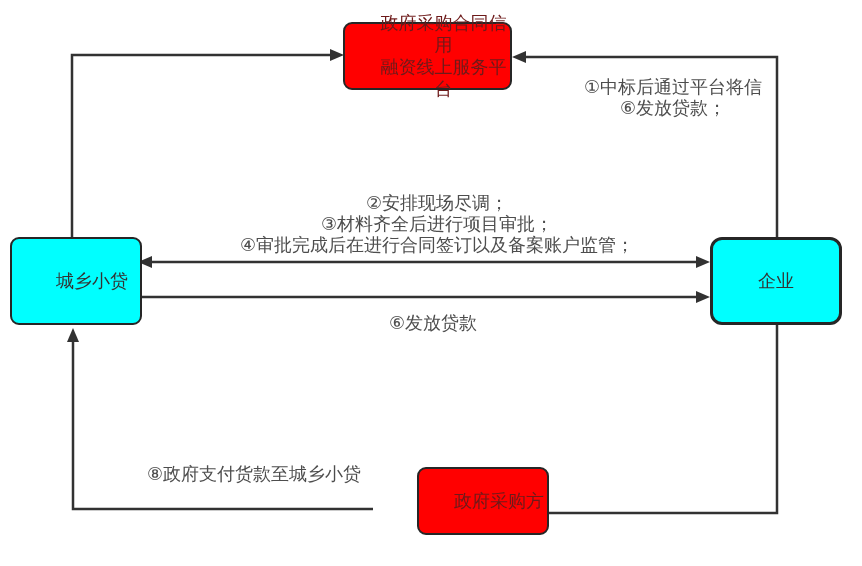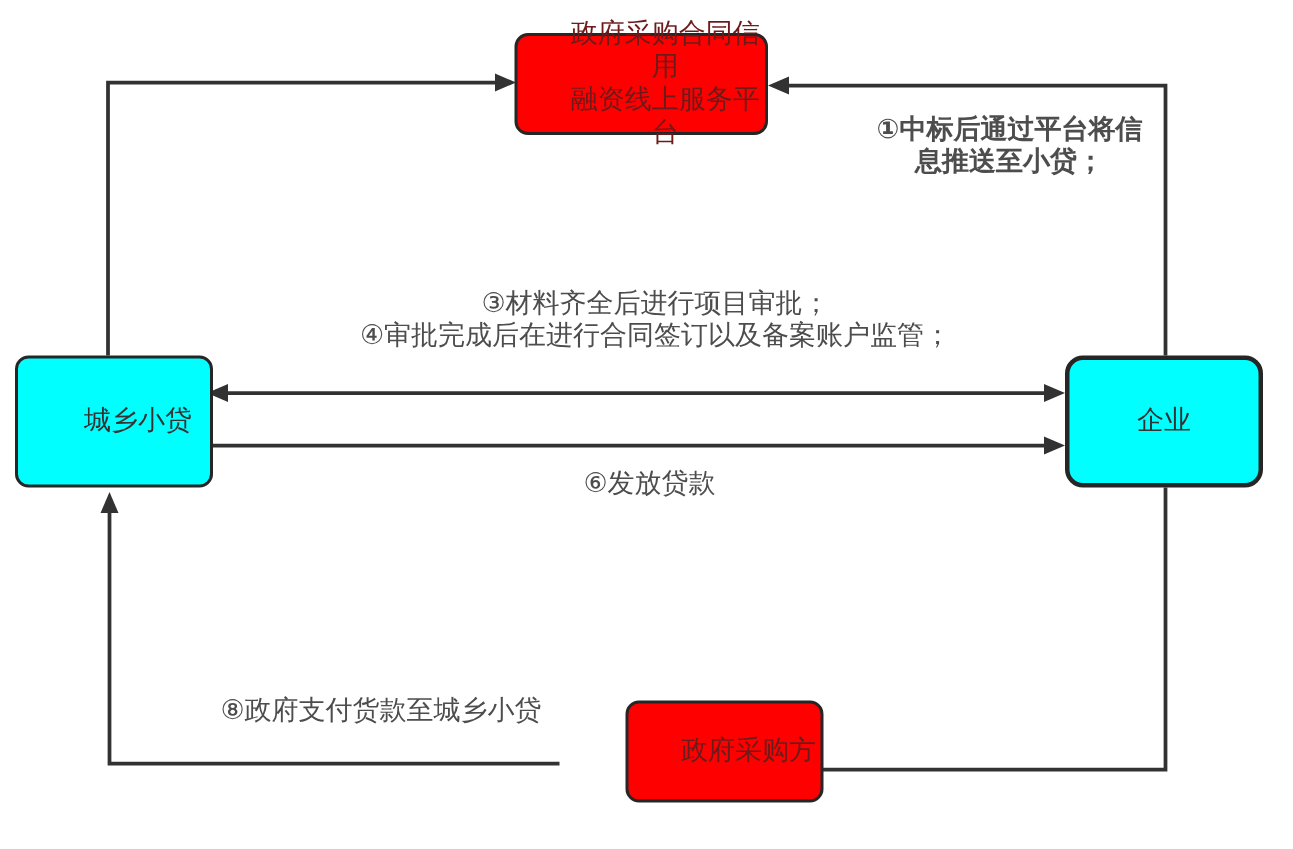--- a/index.html
+++ b/index.html
@@ -87,26 +87,27 @@
 
   <div class="node node-cyan node-square" style="left:710px;top:237px;width:132px;height:88px;">
     <span>企业</span>
   </div>
 
   <div class="node node-red node-rounded" style="left:373px;top:467px;width:132px;height:68px;margin-left:44px;">
     <span>政府采购方</span>
   </div>
 
 
-  <div class="edge-label center" style="left:567px;top:76px;width:212px;font-weight:bold;">
+  <div class="edge-label center" style="left:567px;top:76px;width:212px;">
     <span class="line">①中标后通过平台将信</span>
-    <span class="line">息推送至小贷；</span>
+    <span class="line">⑥发放贷款；</span>
   </div>
 
   <div class="edge-label center" style="left:197px;top:192px;width:480px;line-height:21px;">
+    <span class="line">②安排现场尽调；</span>
     <span class="line">③材料齐全后进行项目审批；</span>
     <span class="line">④审批完成后在进行合同签订以及备案账户监管；</span>
   </div>
 
   <div class="edge-label center" style="left:343px;top:312px;width:180px;">⑥发放贷款</div>
 
 
   <div class="edge-label center" style="left:136px;top:439px;width:236px;margin-top:24px;">
     <span class="line">⑧政府支付货款至城乡小贷</span>
   </div>

